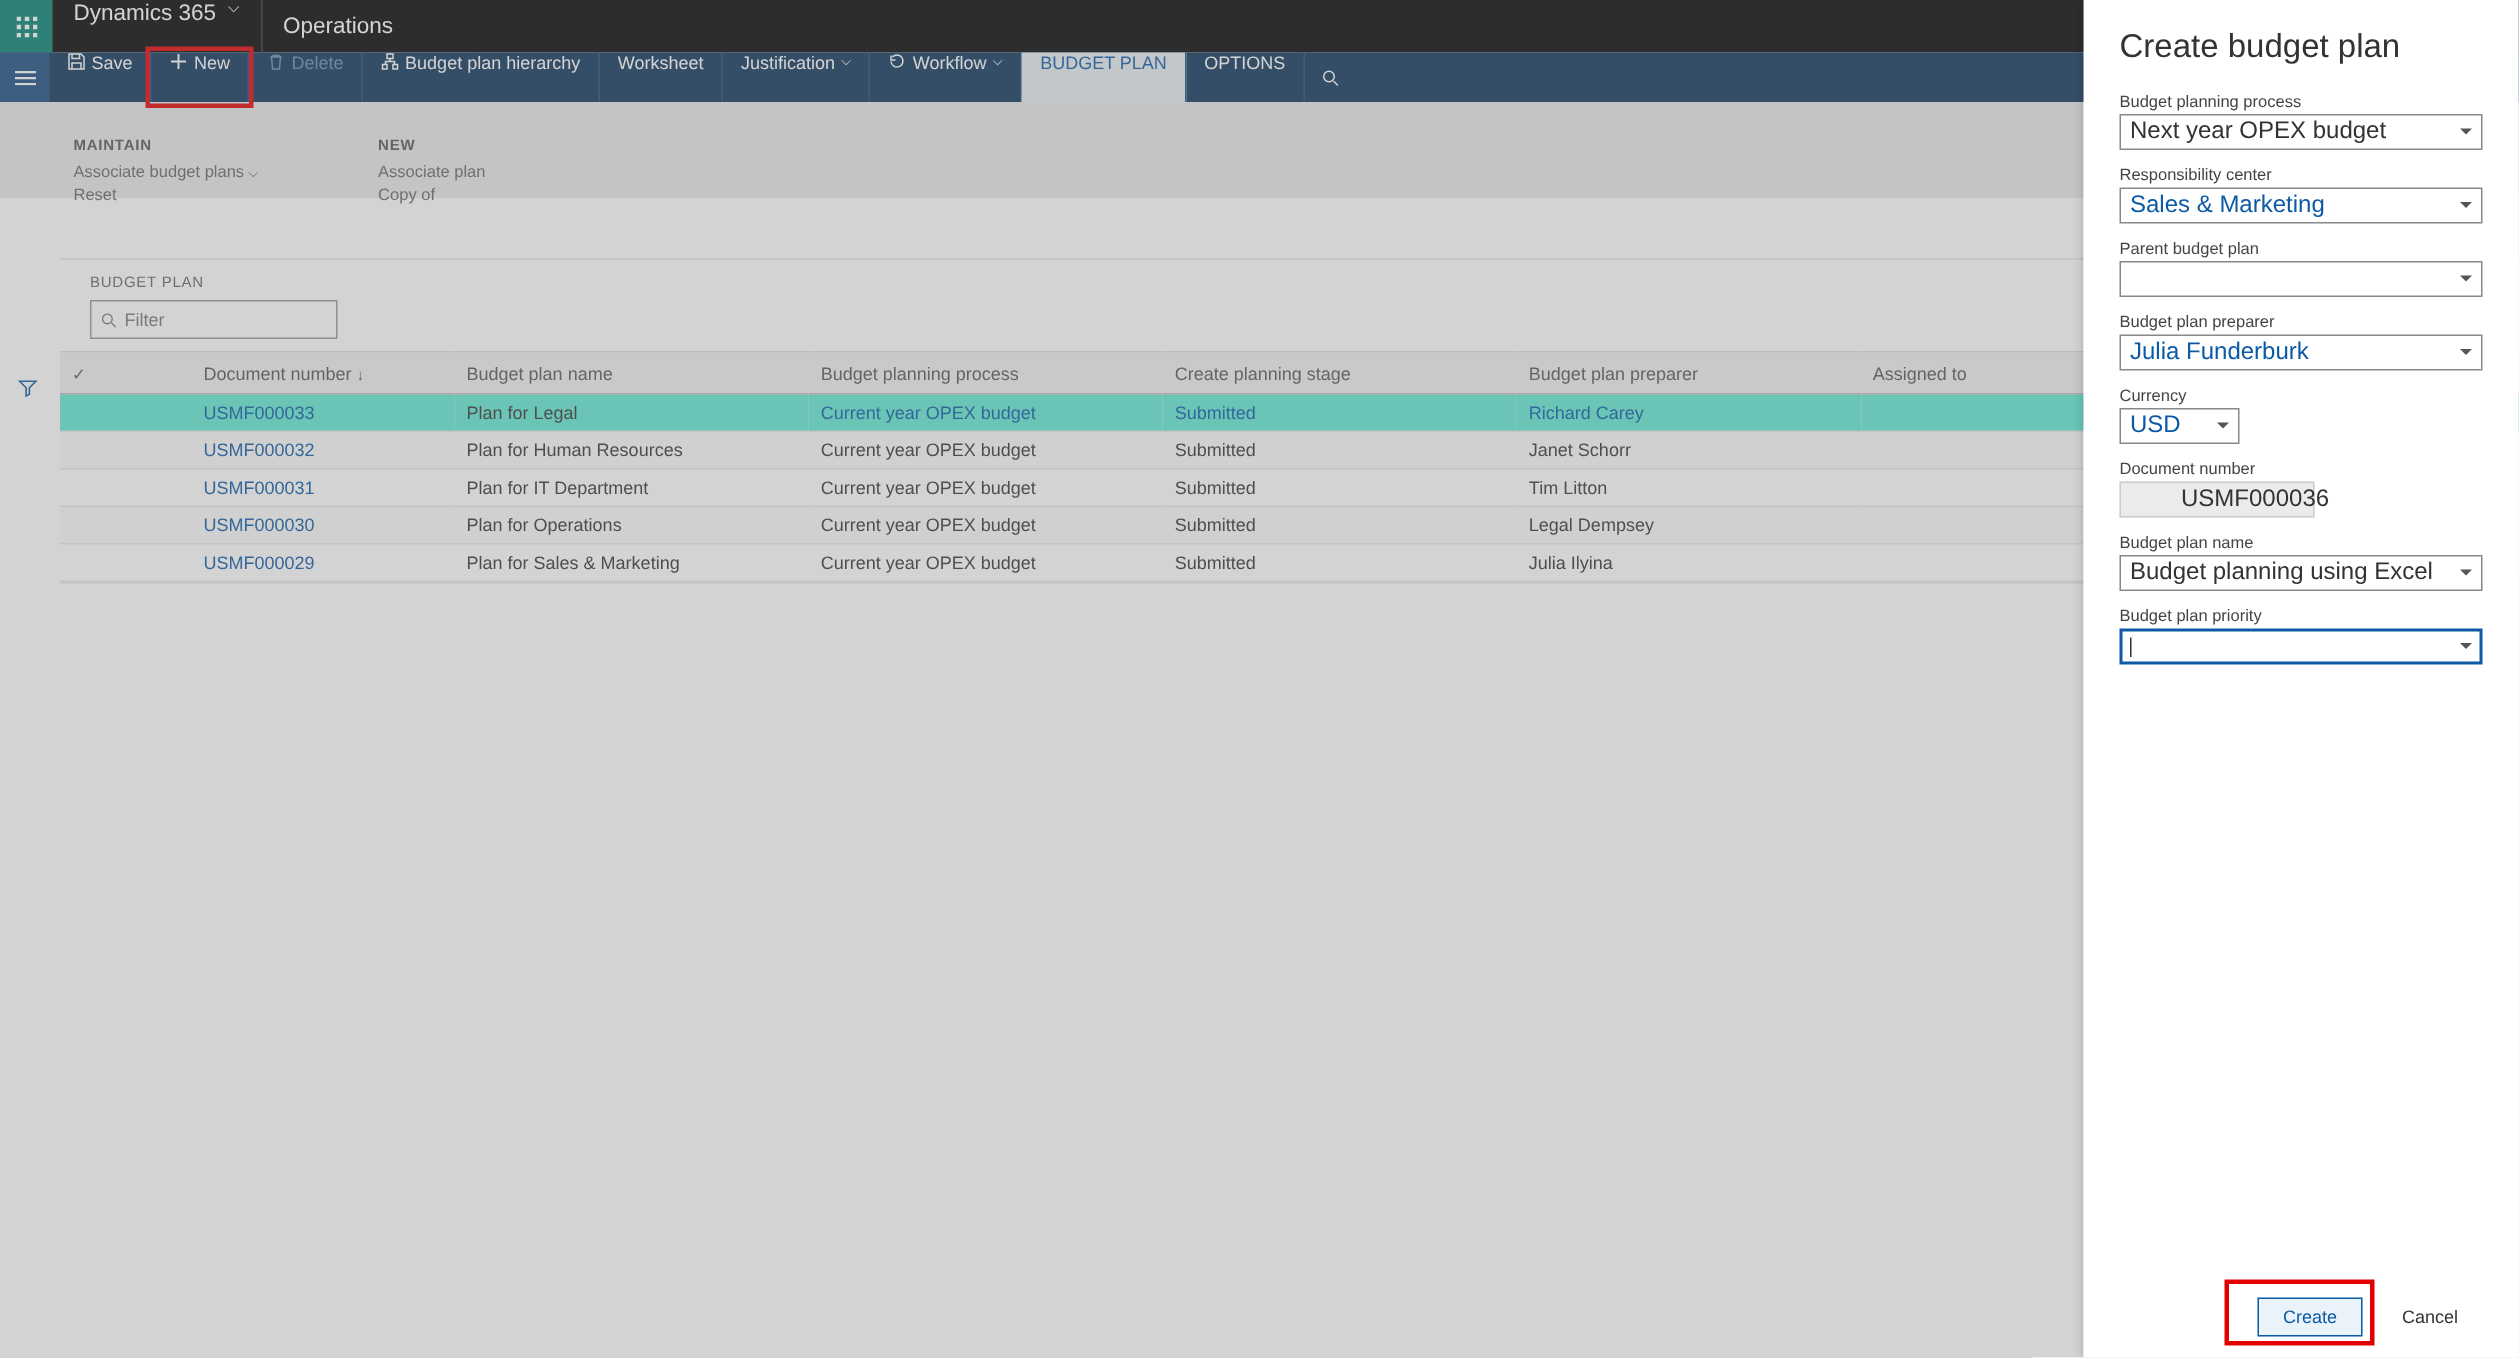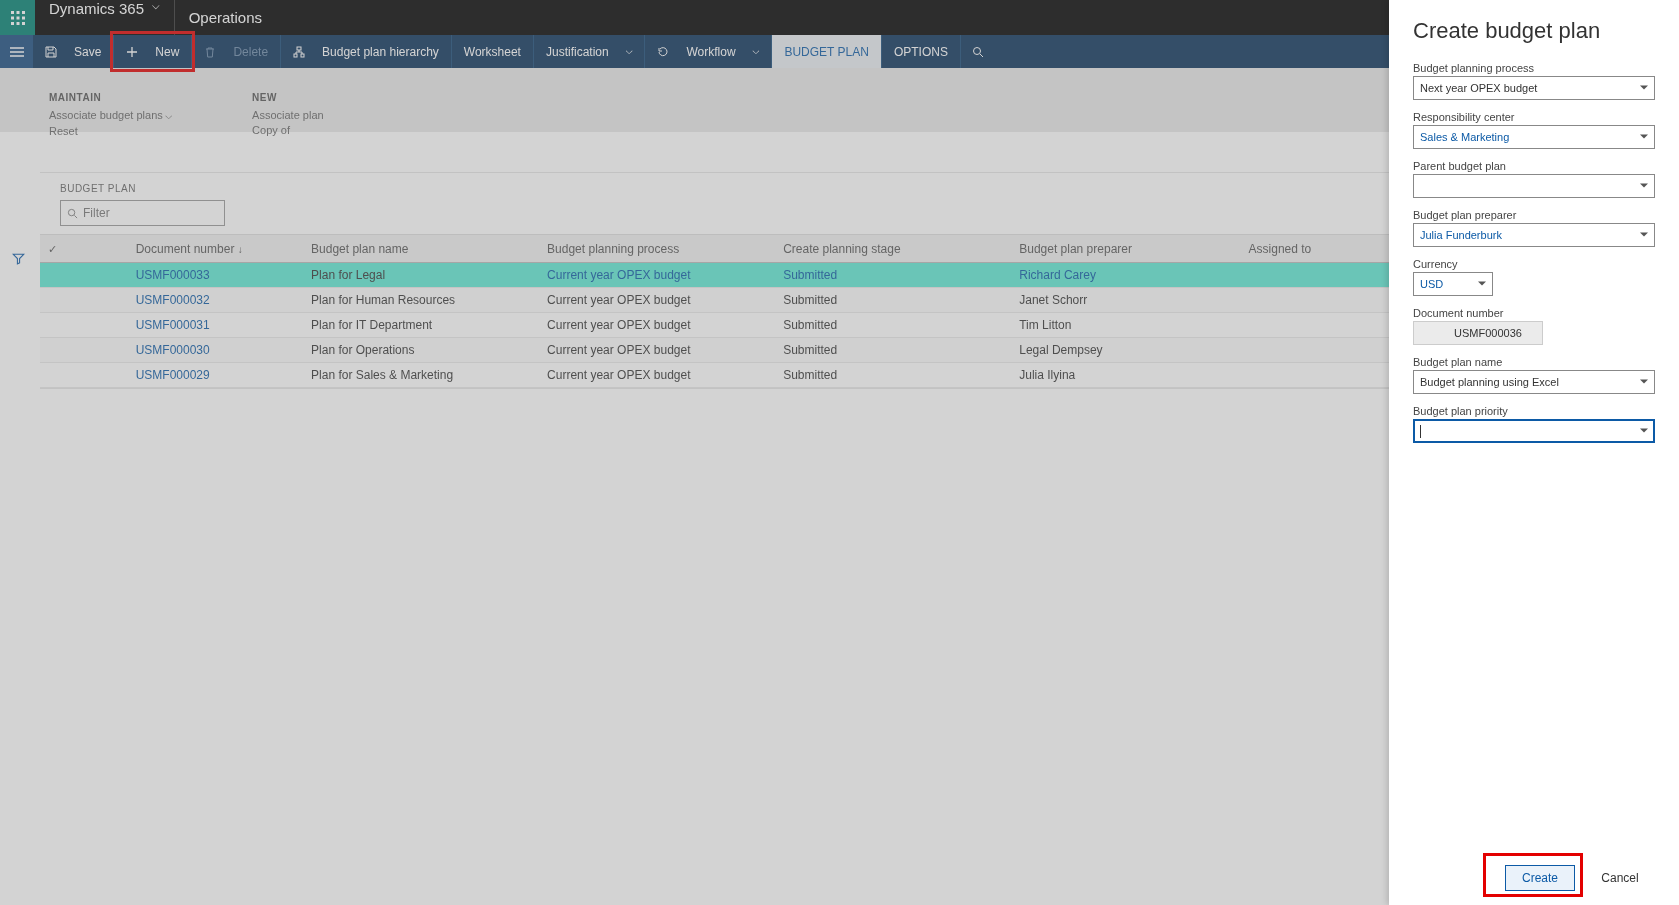--- a/index.html
+++ b/index.html
@@ -12,21 +12,21 @@
   .waffle svg { width: 14px; height: 14px; fill: #fff; }
   .brand { padding: 0 14px; display: flex; align-items: flex-start; gap: 8px; border-right: 1px solid #333; height: 100%; }
   .brand-chev { font-size: 10px; }
   .module { padding: 0 14px; display: flex; align-items: center; height: 100%; }
   .help { margin-left: auto; margin-right: 20px; color: #888; font-size: 15px; }
 
   
   .cmdrow { height: 33px; background: #0c335b; color: #fff; display: flex; align-items: stretch; font-size: 12px; }
   .hamburger { width: 33px; background: #1a4c80; display: flex; align-items: center; justify-content: center; }
   .hamburger svg { width: 14px; height: 10px; stroke: #fff; }
-  .cmd { display: flex; align-items: center; padding: 0 12px; gap: 17px; border-right: 1px solid #184a79; position: relative; cursor: pointer; }
+  .cmd { display: flex; padding: 0 12px; gap: 4px; border-right: 1px solid #184a79; position: relative; cursor: pointer; }
   .cmd.disabled { color: #6b8aaa; padding-left: 12px; }
   .cmd.tab-active { background: #e8edf1; color: #0c5aa6; }
   .cmd.tab { }
   .cmd svg { width: 12px; height: 12px; fill: #fff; }
   .cmd.disabled svg { fill: #6b8aaa; }
   .dd { font-size: 9px; }
   .highlight-new { position: absolute; inset: -4px; border: 3px solid #e30000; pointer-events: none; }
   .searchcmd { width: 34px; display: flex; align-items: center; justify-content: center; }
 
   
@@ -65,21 +65,21 @@
   .checkmark { font-size: 11px; color: #555; }
 
   
   .dim { position: absolute; inset: 0; background: rgba(130,130,130,0.35); }
 
   
   .panel { position: absolute; top: 0; right: 0; width: 290px; height: 100%; background: #fff; box-shadow: -2px 0 6px rgba(0,0,0,.15); padding: 18px 24px 14px 24px; display: flex; flex-direction: column; font-size: 12px; color: #333; }
   .panel h1 { font-size: 22px; font-weight: 400; margin-bottom: 18px; }
   .field { margin-bottom: 11px; display: flex; flex-direction: column; gap: 2px; }
   .field label { font-size: 11px; color: #444; }
-  .sel, .inp { height: 24px; border: 1px solid #888; font-size: 11px; padding: 2px 20px 2px 6px; background: #fff; position: relative; display: flex; align-items: center; }
+  .sel, .inp { height: 24px; border: 1px solid #888; font-size: 16px; padding: 2px 20px 2px 6px; background: #fff; position: relative; display: flex; align-items: center; }
   .sel::after { content: ""; position: absolute; right: 6px; top: 50%; transform: translateY(-30%); border: 4px solid transparent; border-top-color: #555; }
   .sel.selblue { color: #0c5aa6; border-color: #888; }
   .sel.narrow { width: 80px; }
   .sel.mid { width: 130px; }
   .inp.readonly { background: #ebebeb; border-color: #ccc; padding-right: 6px; width: 130px; padding-left: 40px; }
   .sel.focus { border-color: #0c5aa6; box-shadow: 0 0 0 1px #0c5aa6 inset; }
   .cursor-bar { display: inline-block; width: 1px; height: 13px; background: #333; vertical-align: middle; }
 
   .panel-footer { margin-top: auto; display: flex; justify-content: flex-end; gap: 10px; align-items: center; position: relative; padding-top: 14px; }
   .btn { min-width: 70px; height: 26px; padding: 0 14px; font-size: 12px; display: inline-flex; align-items: center; justify-content: center; cursor: pointer; }

